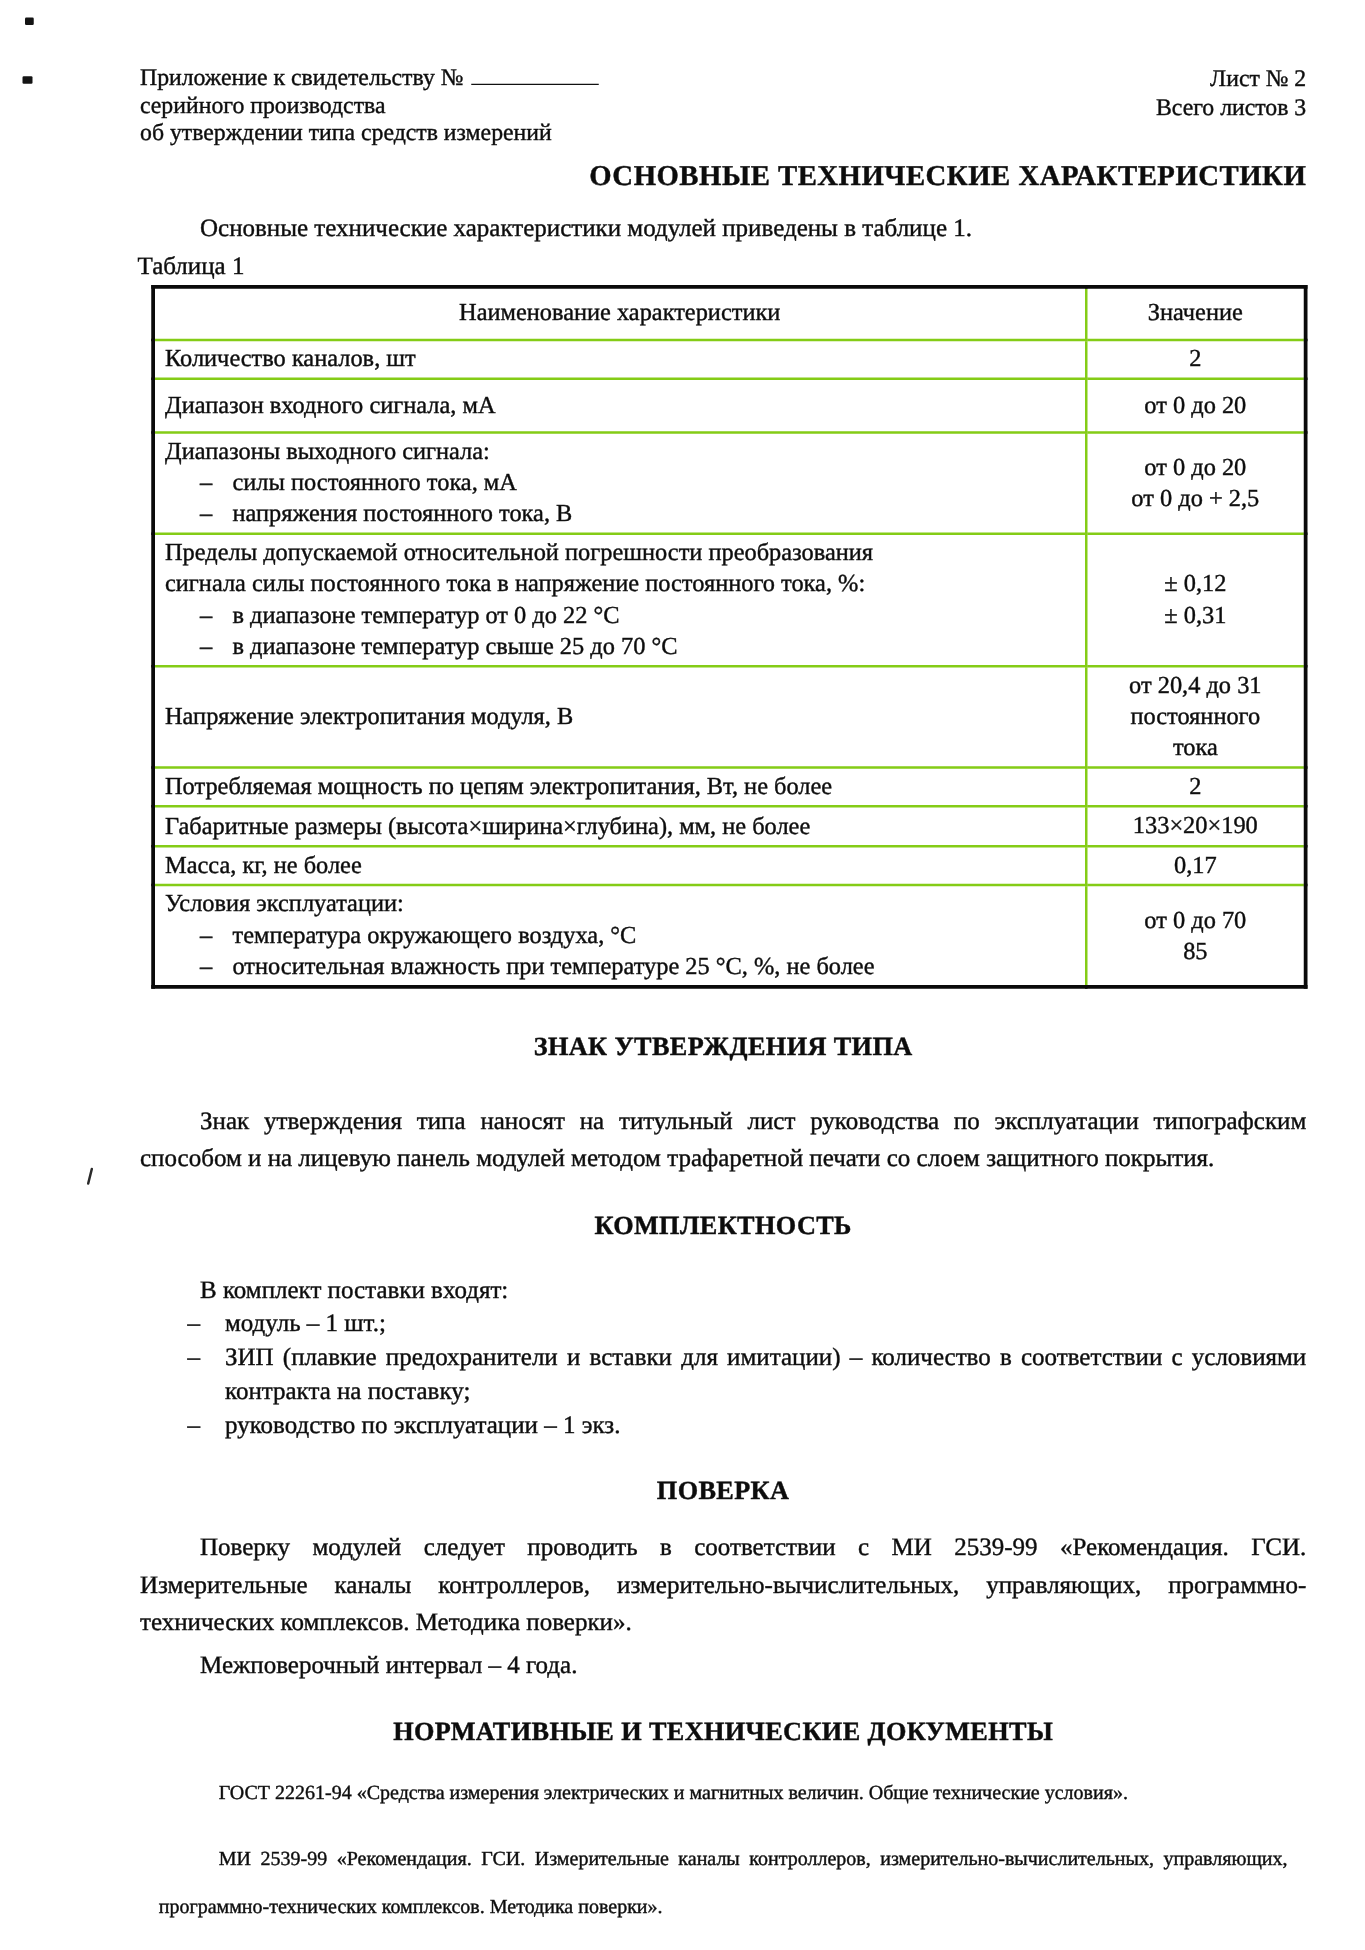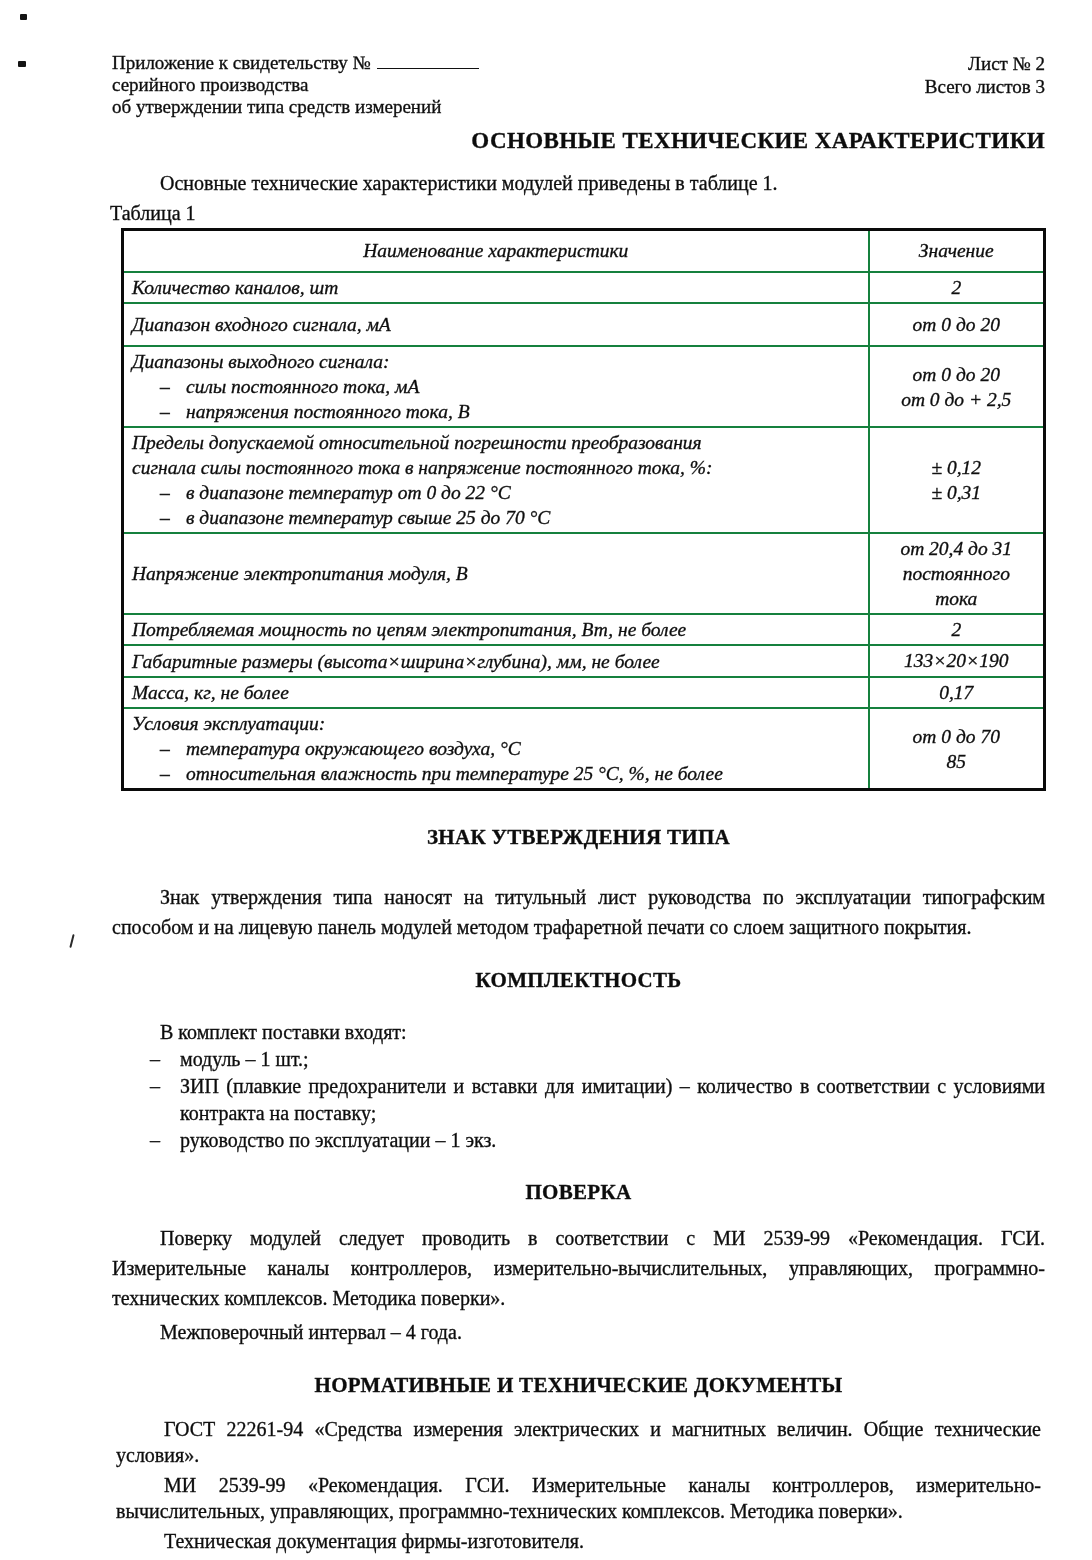--- a/index.html
+++ b/index.html
@@ -28,37 +28,37 @@
   .para{font-size:20px;line-height:30px;text-align:justify;text-indent:48px;margin:0;}
   .para-plain{font-size:20px;line-height:30px;text-indent:48px;margin:0;}
   .intro{margin-top:18px;font-size:20px;text-indent:48px;}
   .tbl-caption{margin-top:7px;font-size:20px;margin-left:-2px;}
 
   
   table.spec{border-collapse:collapse;margin-top:3px;margin-left:9px;width:922px;table-layout:fixed;
              font-size:19.5px;}
   table.spec col.c1{width:746px;}
   table.spec col.c2{width:176px;}
-  table.spec th,table.spec td{border:2px solid #15803d;padding:2px 8px;vertical-align:middle;font-style:italic;}
+  table.spec th,table.spec td{border:2px solid #84cc16;padding:2px 8px;vertical-align:middle;}
   table.spec{border:3px solid #0a0a0a;}
   table.spec th{font-weight:400;text-align:center;height:36px;}
   td.val{text-align:center;}
   td.bot{vertical-align:bottom;}
   .ln{line-height:25px;}
   .li{padding-left:28px;}
   .dash{display:inline-block;width:26px;}
 
   
   .list-intro{font-size:20px;line-height:27px;}
   .list-item{display:flex;font-size:20px;line-height:27px;}
   .li-dash{flex:0 0 30px;margin-left:38px;}
   .li-text{flex:1;text-align:justify;}
 
   .mt26{margin-top:26px;} .mt34{margin-top:34px;} .mt20{margin-top:32px;} .mt18{margin-top:18px;}
-  .docs p{font-size:20px;line-height:26px;margin:4px;}
+  .docs p{font-size:16px;line-height:38px;margin:15px;}
   .docs .just{text-align:justify;text-indent:48px;}
   .docs .plain{text-indent:48px;}
 
   
   .speck{position:absolute;background:#141414;border-radius:1px;}
   .speck1{left:20px;top:14px;width:7px;height:6px;}
   .speck2{left:18px;top:61px;width:8px;height:6px;}
   .slash{position:absolute;left:71px;top:934px;width:2px;height:14px;background:#2a2a2a;transform:rotate(14deg);border-radius:1px;}
 </style>
 </head>

